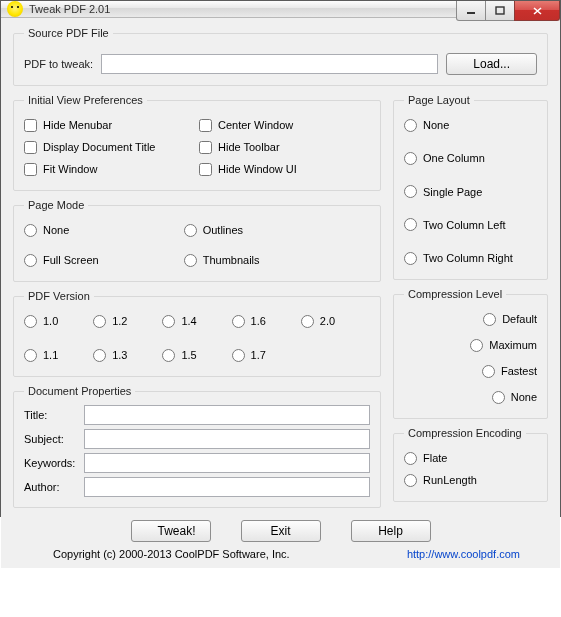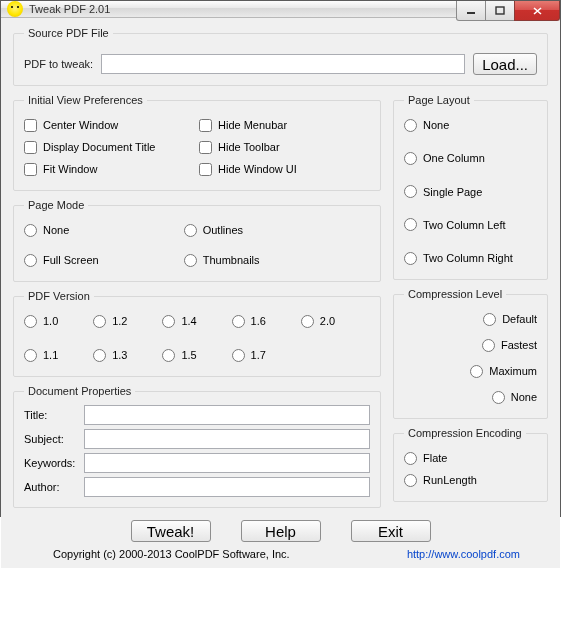--- a/index.html
+++ b/index.html
@@ -98,22 +98,22 @@
   padding: 0 4px;
   font-family: inherit;
   font-size: 11px;
 }
 .btn {
   height: 22px;
   border: 1px solid #8e8e8e;
   background: linear-gradient(to bottom, #fdfdfd, #e6e6e6);
   border-radius: 3px;
   font-family: inherit;
-  font-size: 15px;
-  padding: 0 8px;
+  font-size: 12px;
+  padding: 0 26px;
   cursor: pointer;
 }
 .cols {
   display: flex;
   gap: 12px;
 }
 .leftcol { flex: 0 0 368px; display: flex; flex-direction: column; }
 .rightcol { flex: 1; display: flex; flex-direction: column; }
 .chk, .rad {
   display: flex;
@@ -201,25 +201,25 @@
     </fieldset>
 
     <div class="cols">
       <div class="leftcol">
 
         <fieldset class="ivp">
           <legend>Initial View Preferences</legend>
           <div class="grid2">
             <label class="chk">
                 <input type="checkbox" style="">
+                <span>Hide Menubar</span>
+              </label>
+            <label class="chk">
+                <input type="checkbox" style="">
                 <span>Center Window</span>
-              </label>
-            <label class="chk">
-                <input type="checkbox" style="">
-                <span>Hide Menubar</span>
               </label>
             <label class="chk">
                 <input type="checkbox" style="">
                 <span>Display Document Title</span>
               </label>
             <label class="chk">
                 <input type="checkbox" style="">
                 <span>Hide Toolbar</span>
               </label>
             <label class="chk">
@@ -348,25 +348,25 @@
 
         <fieldset class="comp-level">
           <legend>Compression Level</legend>
           <div class="radlist">
             <label class="rad">
                 <input type="radio" name="cl" style="">
                 <span>Default</span>
               </label>
             <label class="rad">
                 <input type="radio" name="cl" style="">
+                <span>Maximum</span>
+              </label>
+            <label class="rad">
+                <input type="radio" name="cl" style="">
                 <span>Fastest</span>
-              </label>
-            <label class="rad">
-                <input type="radio" name="cl" style="">
-                <span>Maximum</span>
               </label>
             <label class="rad">
                 <input type="radio" name="cl" style="">
                 <span>None</span>
               </label>
           </div>
         </fieldset>
 
         <fieldset class="comp-enc">
           <legend>Compression Encoding</legend>
@@ -379,22 +379,22 @@
                 <input type="radio" name="ce" style="">
                 <span>RunLength</span>
               </label>
           </div>
         </fieldset>
       </div>
     </div>
 
     <div class="btnrow">
       <button class="btn">Tweak!</button>
+      <button class="btn">Exit</button>
       <button class="btn">Help</button>
-      <button class="btn">Exit</button>
     </div>
 
     <div class="footer">
       <span>Copyright (c) 2000-2013 CoolPDF Software, Inc.</span>
       <a href="#">http://www.coolpdf.com</a>
     </div>
 
   </div>
 </div>
 

